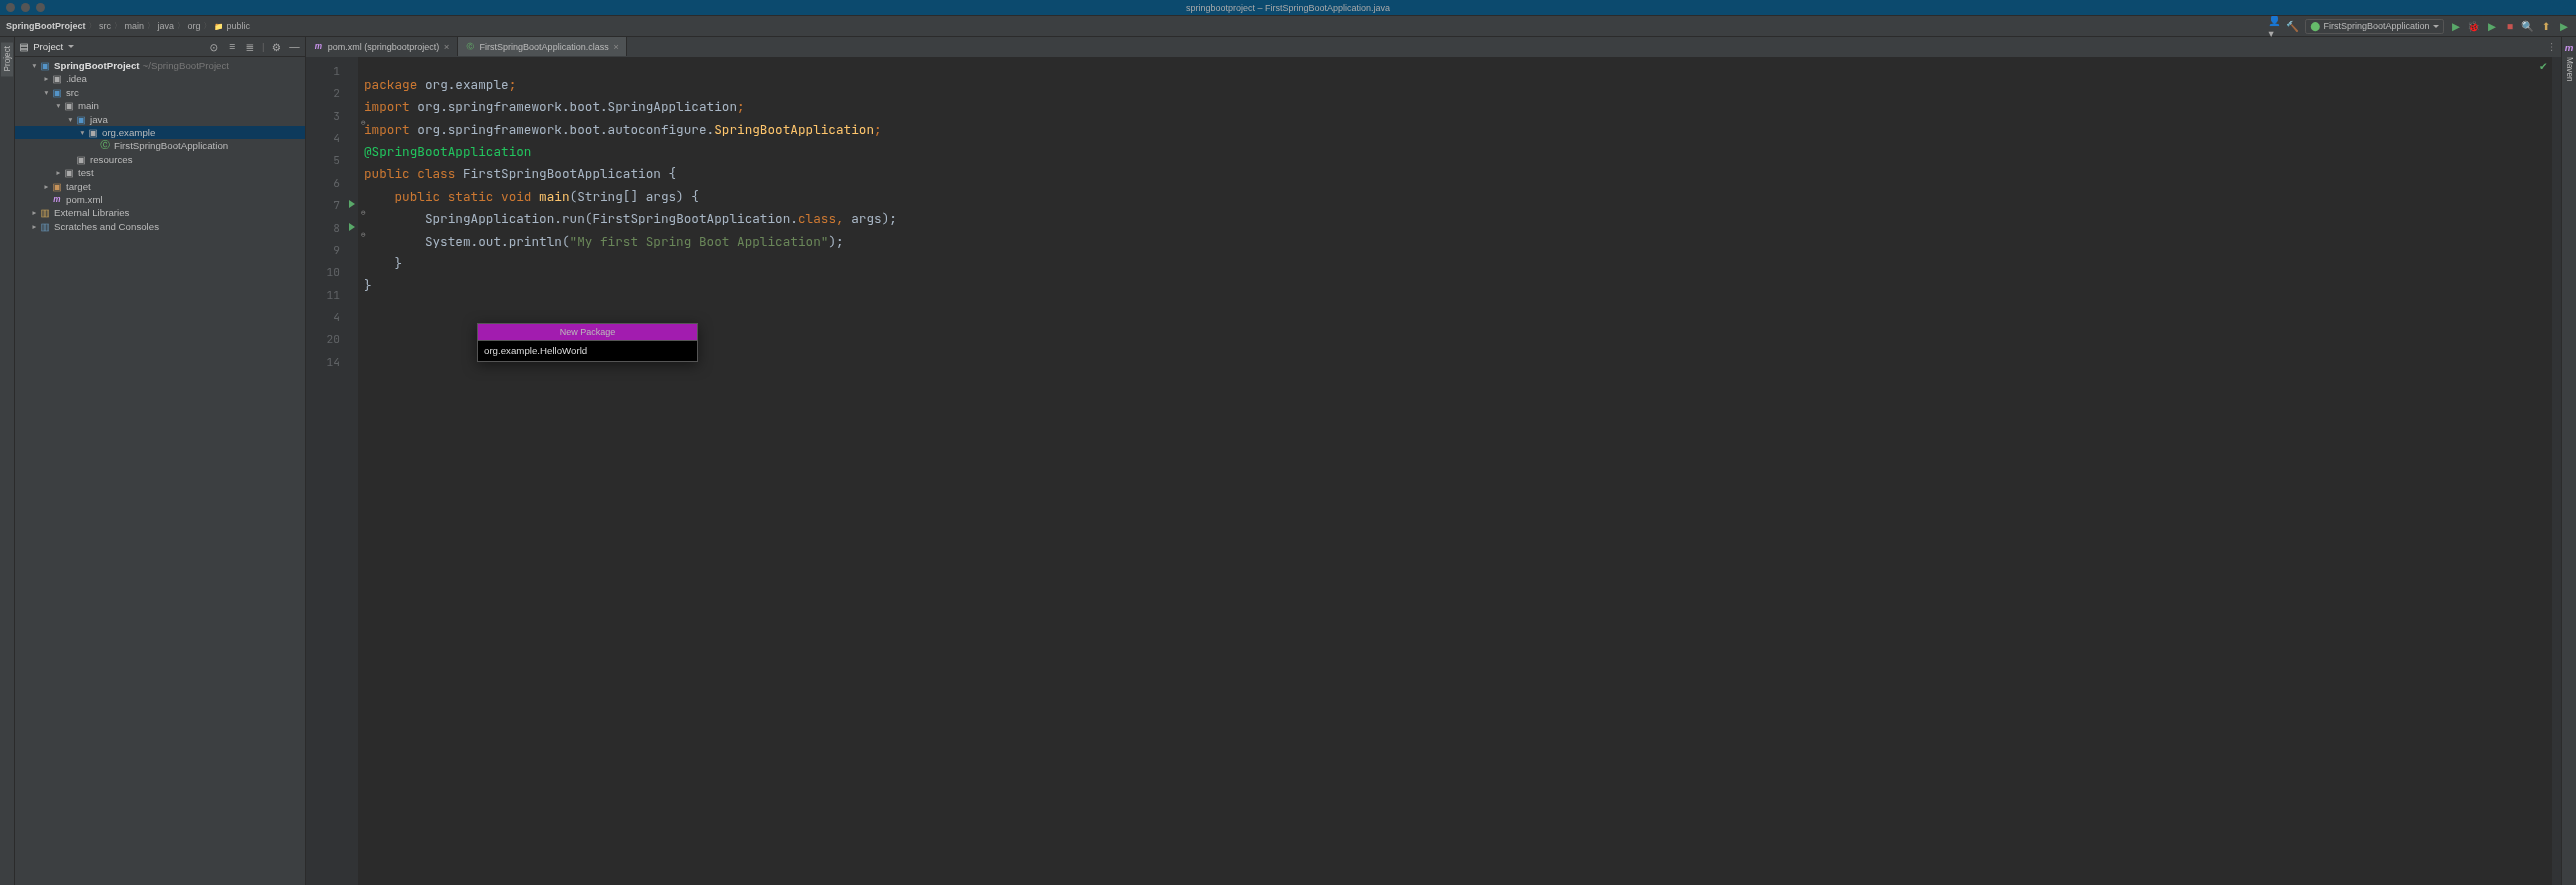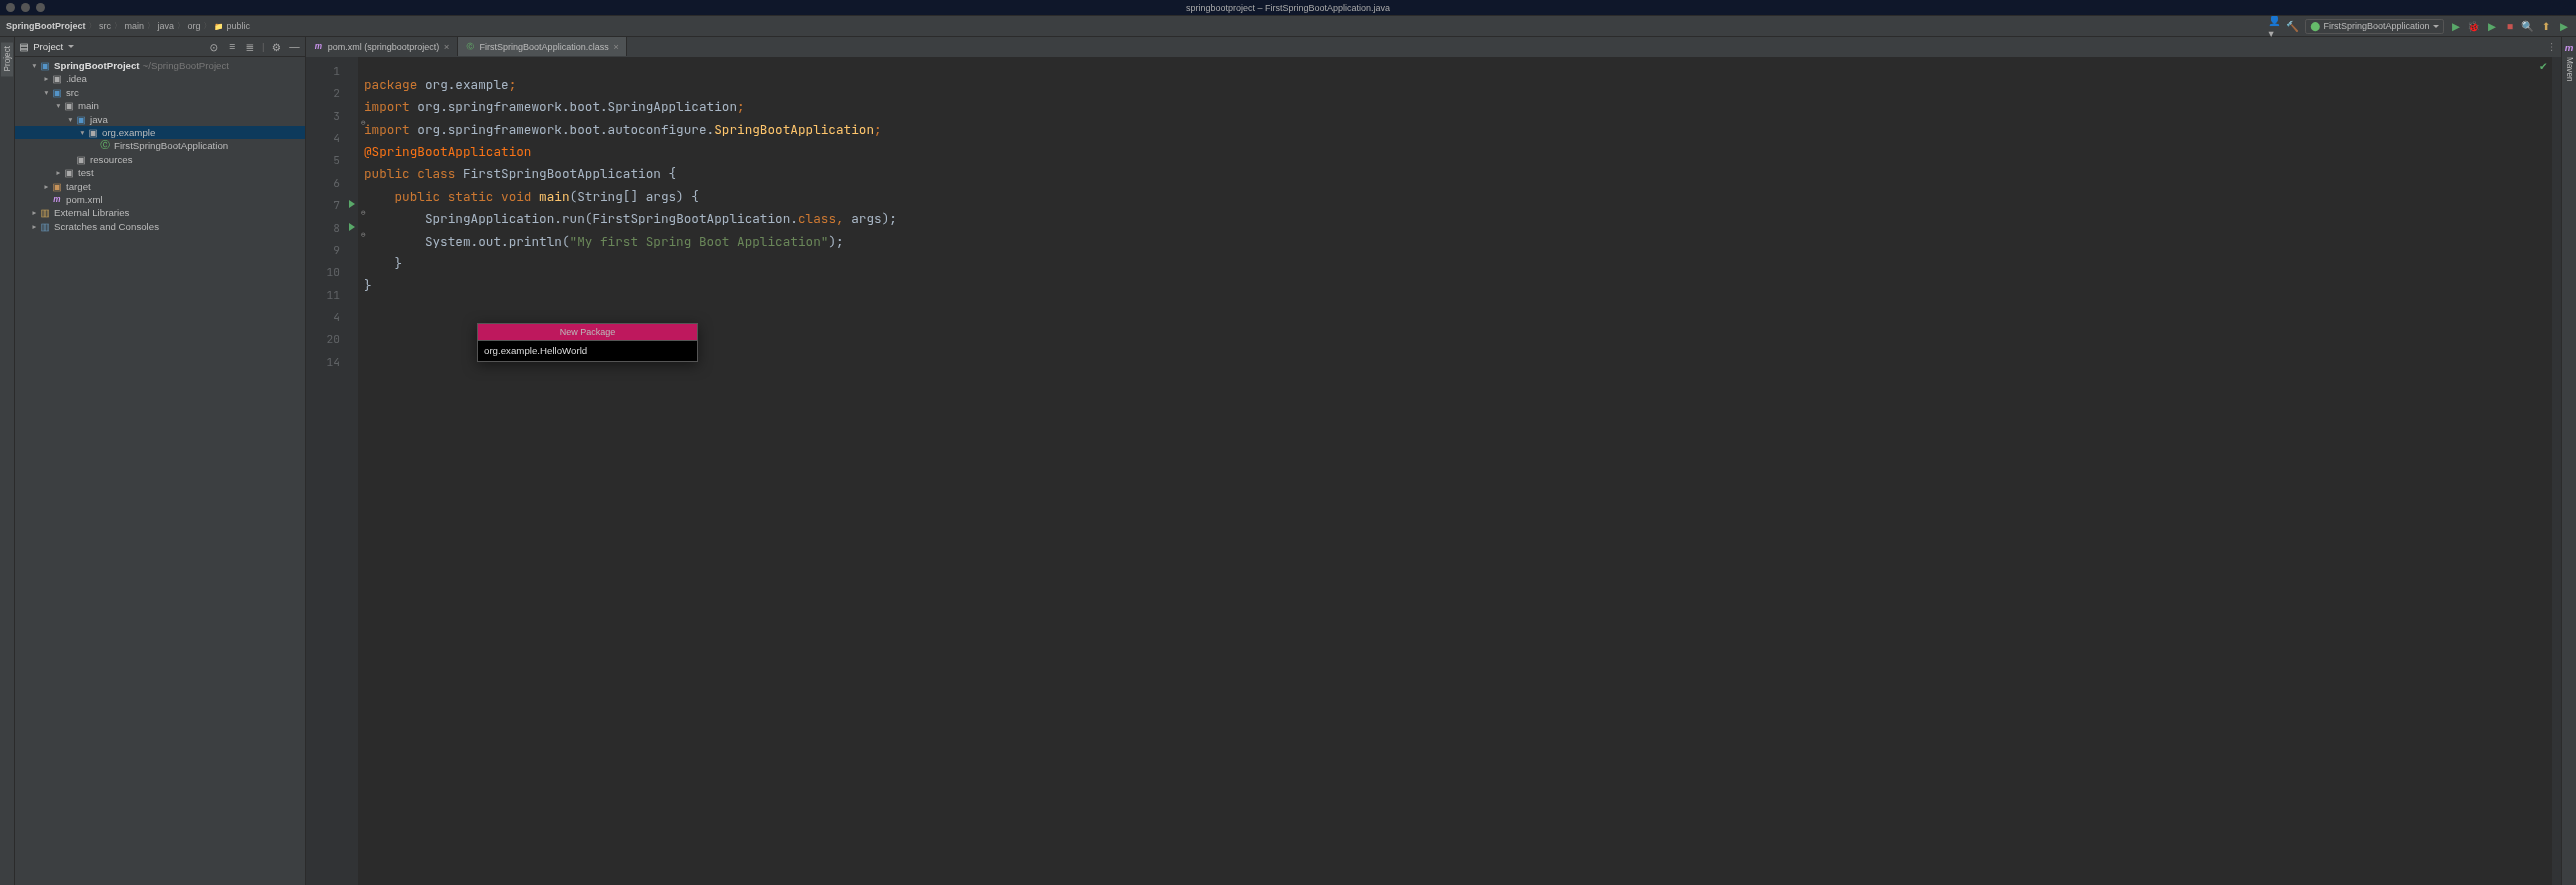--- a/index.html
+++ b/index.html
@@ -9,21 +9,21 @@
   font-size: 9.7px;
   color: #bbbbbb;
   background: #3c3f41;
   display: flex;
   flex-direction: column;
 }
 
 
 .titlebar {
   height: 16.4px;
-  background: #0f172a;
+  background: #0c4a6e;
   display: flex;
   align-items: center;
   padding: 0 6px;
   position: relative;
   border-bottom: 0.7px solid #2b2b2b;
 }
 .traffic-lights { display: flex; gap: 6px; }
 .light { width: 9px; height: 9px; border-radius: 50%; background: #555; }
 .title {
   position: absolute;
@@ -166,21 +166,21 @@
   flex:1;
   font-family: "JetBrains Mono","Menlo","Monaco",monospace;
   font-size: 12.7px;
   line-height: 22.4px;
   padding: 17px 0 3px 6px;
   white-space: pre;
   color: #a9b7c6;
   position:relative;
 }
 .c-kw  { color: #cc7832; }
-.c-ann { color: #f97316; }
+.c-ann { color: #22c55e; }
 .c-str { color: #6a8759; }
 .c-id  { color: #a9b7c6; }
 .c-mnm { color: #ffc66d; }
 .c-it  { }
 .c-pkg { color: #a9b7c6; }
 .c-se  { color:#cc7832; }
 
 .editor-rightstrip { width:9px; background:#313335; }
 .check { position:absolute; top:3px; right:13.4px; color:#59a869; font-size:10.4px; }
 
@@ -200,21 +200,21 @@
   background: #3c3f41;
   border: 0.7px solid #555;
   box-shadow: 0 3px 13.4px rgba(0,0,0,0.5);
 }
 .popup-title {
   height: 16.4px;
   line-height:16.4px;
   text-align:center;
   font-size:9px;
   color:#bbb;
-  background:#be185d;
+  background:#a21caf;
   border-bottom:0.7px solid #555;
 }
 .popup-input {
   width:100%; border:none; outline:none;
   background:#000000; padding:4.5px 6px;
   font-size:9.7px; color:#ddd;
 }
 </style>
 </head>
 <body>

